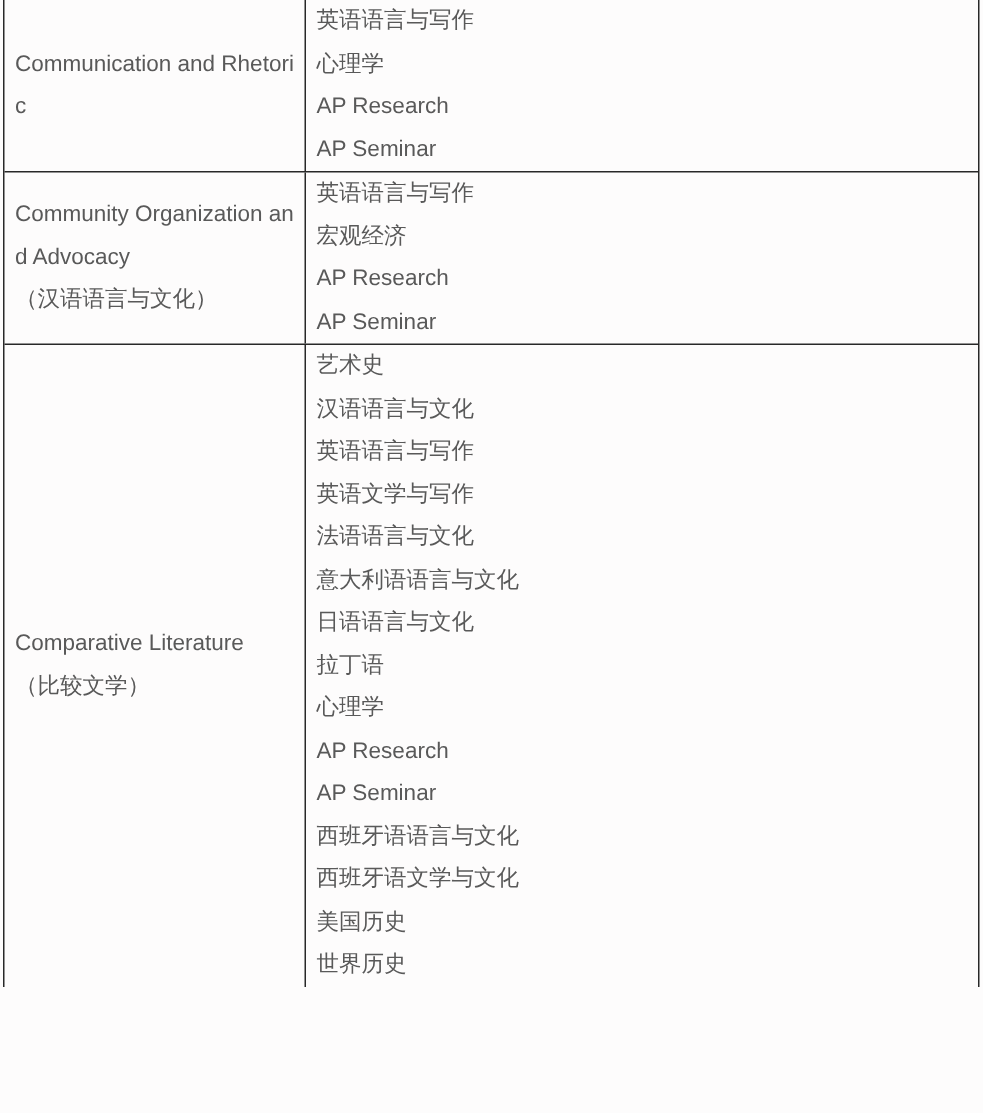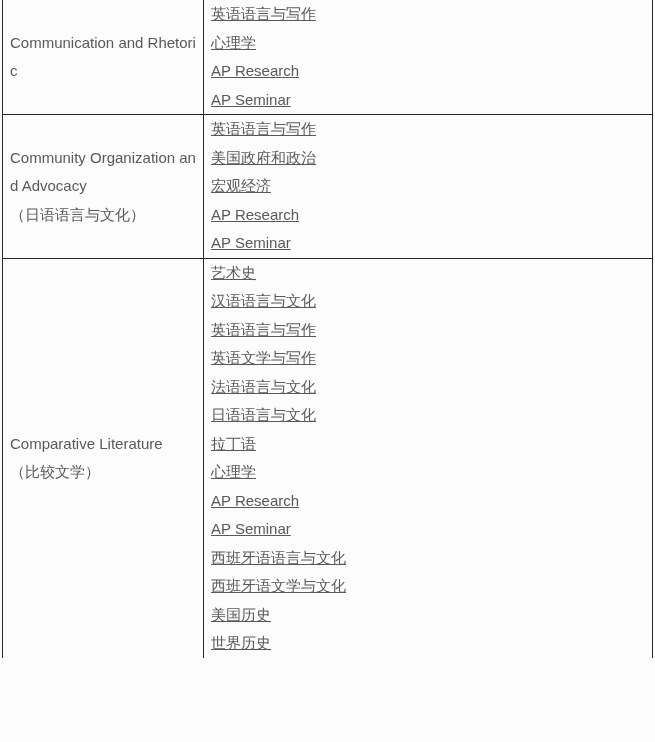--- a/index.html
+++ b/index.html
@@ -27,21 +27,21 @@
     display: flex;
     flex-direction: column;
     justify-content: center;
     padding: 0 6px 0 7px;
   }
   .cell.left {
     width: 201px;
     flex: 0 0 201px;
     border-right: 1.5px solid #282828;
   }
-  .cell.right { flex: 1 1 auto; text-decoration: underline; }
+  .cell.right { flex: 1 1 auto; }
   .major-en, .major-zh, .course-line {
     font-size: 15px;
     line-height: 28.5px;
     white-space: normal;
   }
   .major-en { word-break: break-all; }
 </style>
 </head>
 <body>
 
@@ -55,42 +55,42 @@
           <div class="course-line">英语语言与写作</div>
           <div class="course-line">心理学</div>
           <div class="course-line">AP Research</div>
           <div class="course-line">AP Seminar</div>
         </div>
   </div>
 
   <div class="row">
     <div class="cell left">
       <div class="major-en">Community Organization and Advocacy</div>
-      <div class="major-zh">（日语语言与文化）</div>
+      <div class="major-zh">（汉语语言与文化）</div>
     </div>
     <div class="cell right">
           <div class="course-line">英语语言与写作</div>
-          <div class="course-line">美国政府和政治</div>
           <div class="course-line">宏观经济</div>
           <div class="course-line">AP Research</div>
           <div class="course-line">AP Seminar</div>
         </div>
   </div>
 
   <div class="row">
     <div class="cell left">
       <div class="major-en">Comparative Literature</div>
       <div class="major-zh">（比较文学）</div>
     </div>
     <div class="cell right">
           <div class="course-line">艺术史</div>
           <div class="course-line">汉语语言与文化</div>
           <div class="course-line">英语语言与写作</div>
           <div class="course-line">英语文学与写作</div>
           <div class="course-line">法语语言与文化</div>
+          <div class="course-line">意大利语语言与文化</div>
           <div class="course-line">日语语言与文化</div>
           <div class="course-line">拉丁语</div>
           <div class="course-line">心理学</div>
           <div class="course-line">AP Research</div>
           <div class="course-line">AP Seminar</div>
           <div class="course-line">西班牙语语言与文化</div>
           <div class="course-line">西班牙语文学与文化</div>
           <div class="course-line">美国历史</div>
           <div class="course-line">世界历史</div>
         </div>

